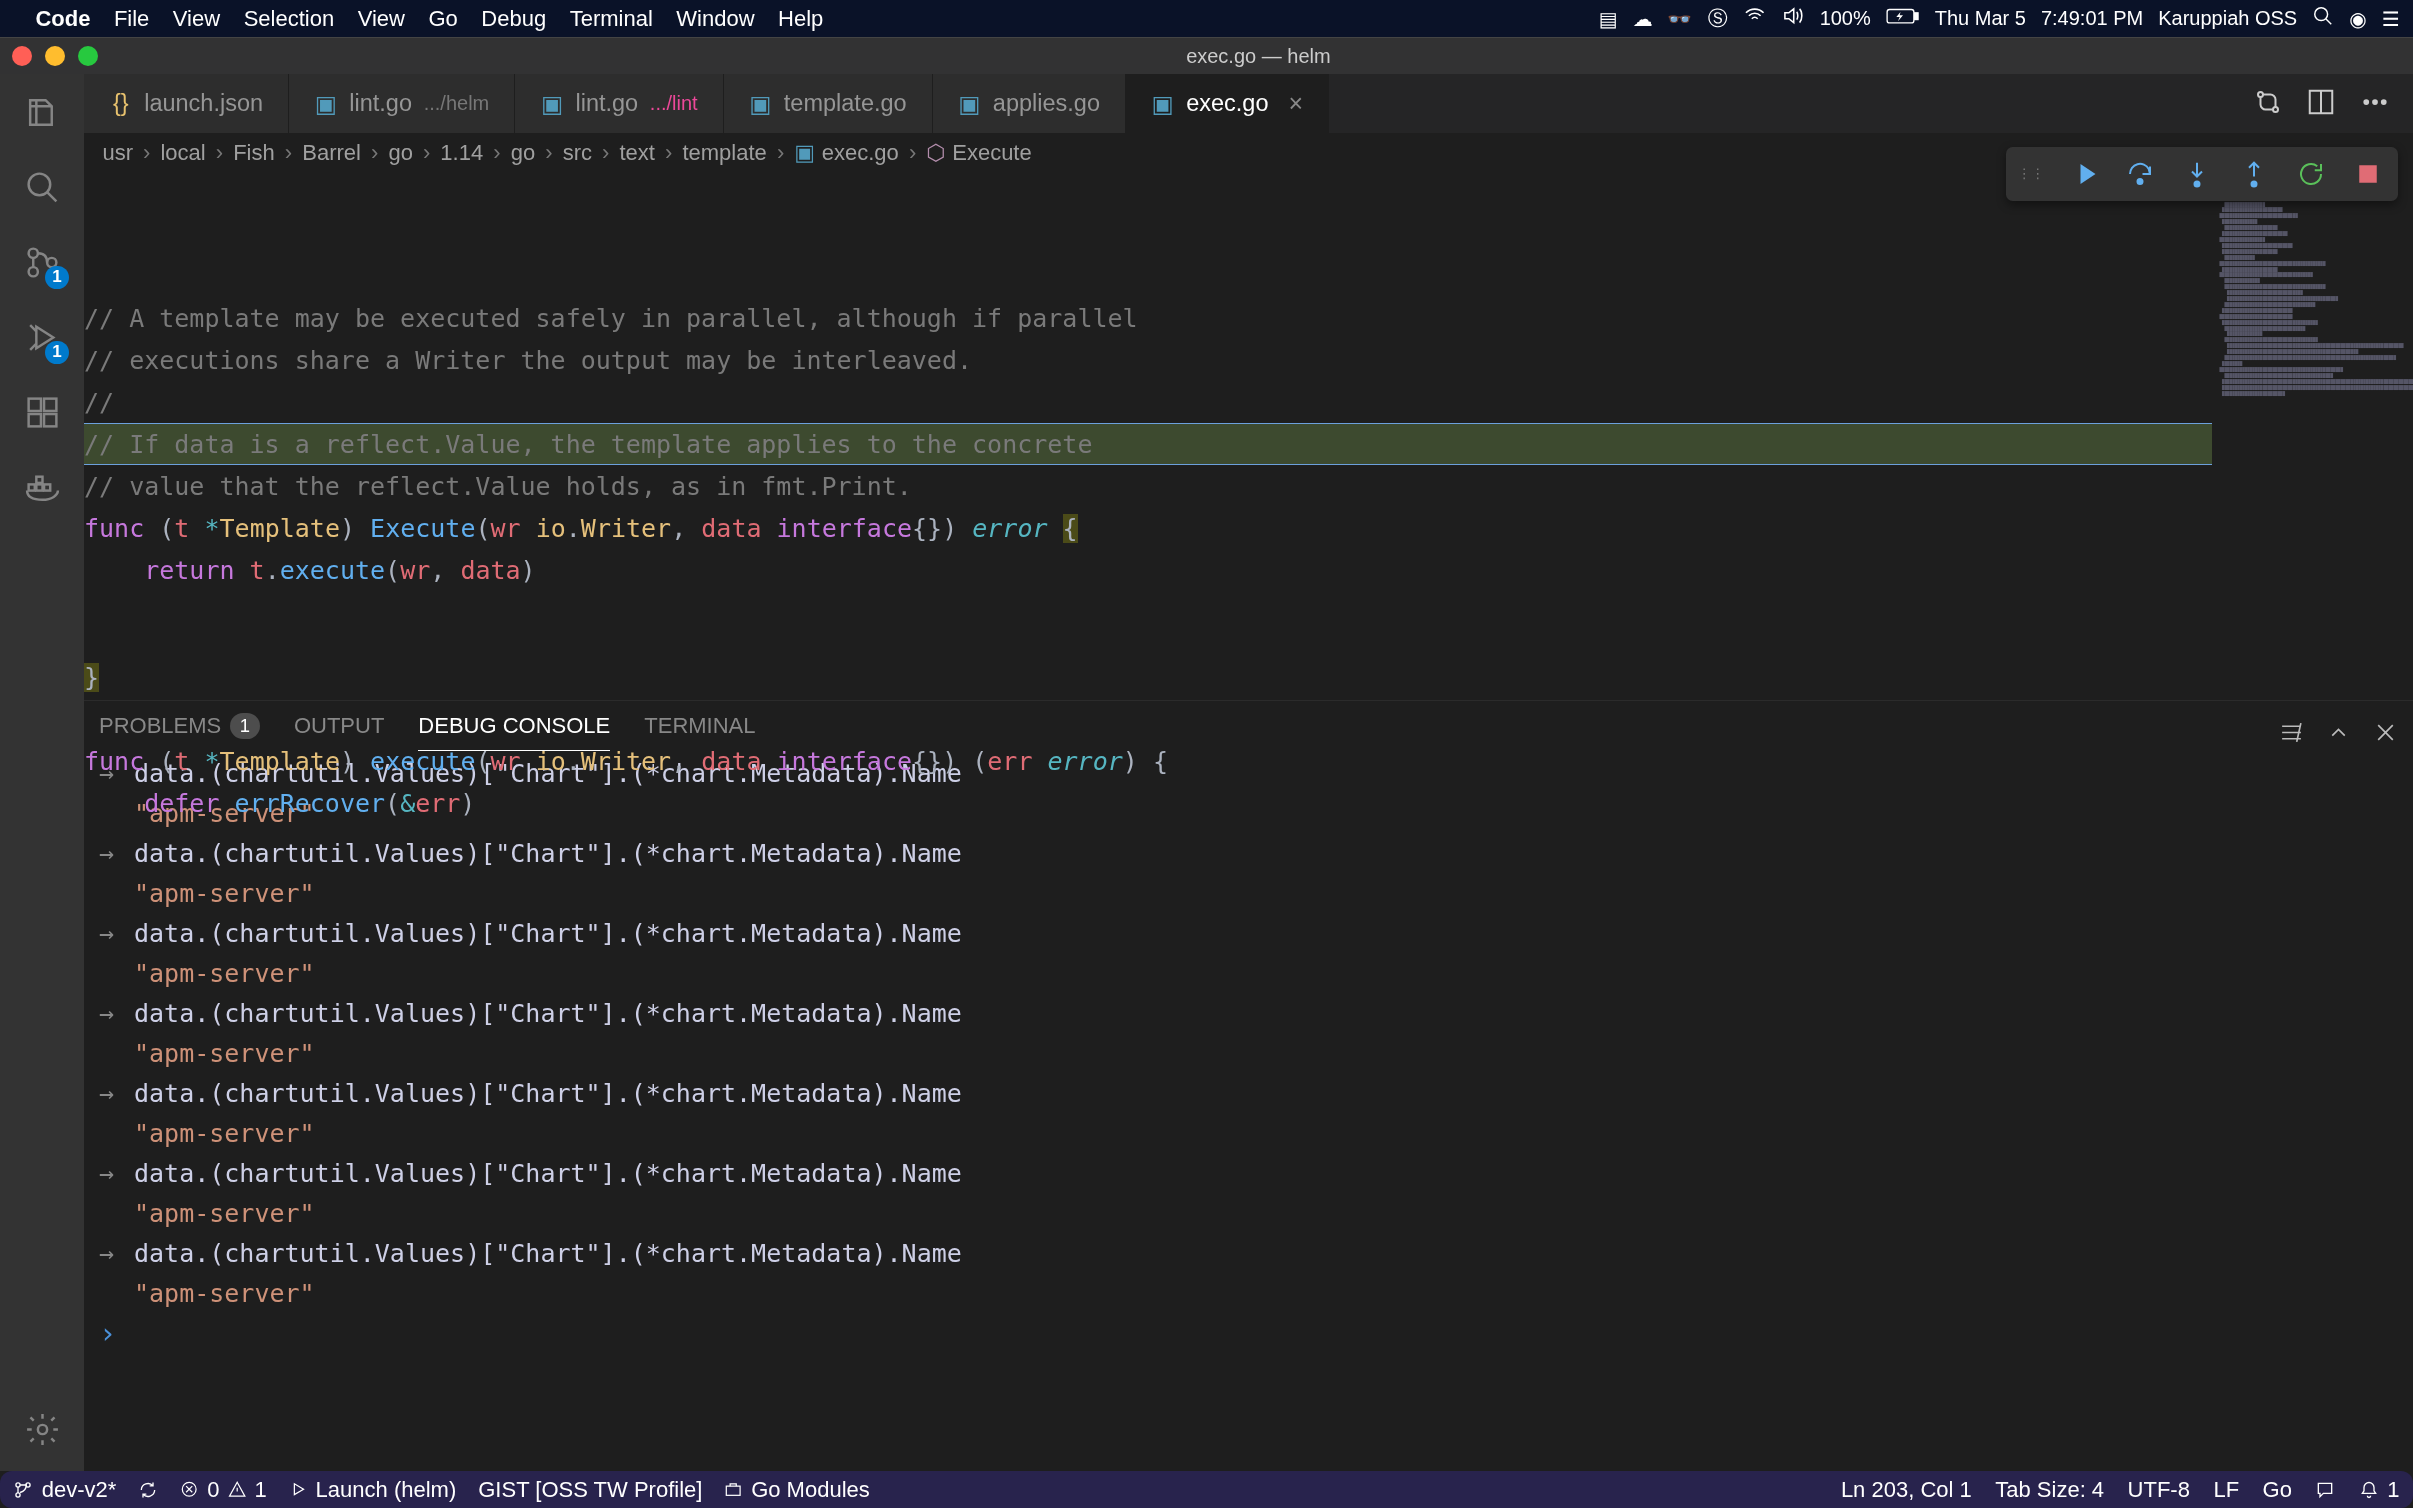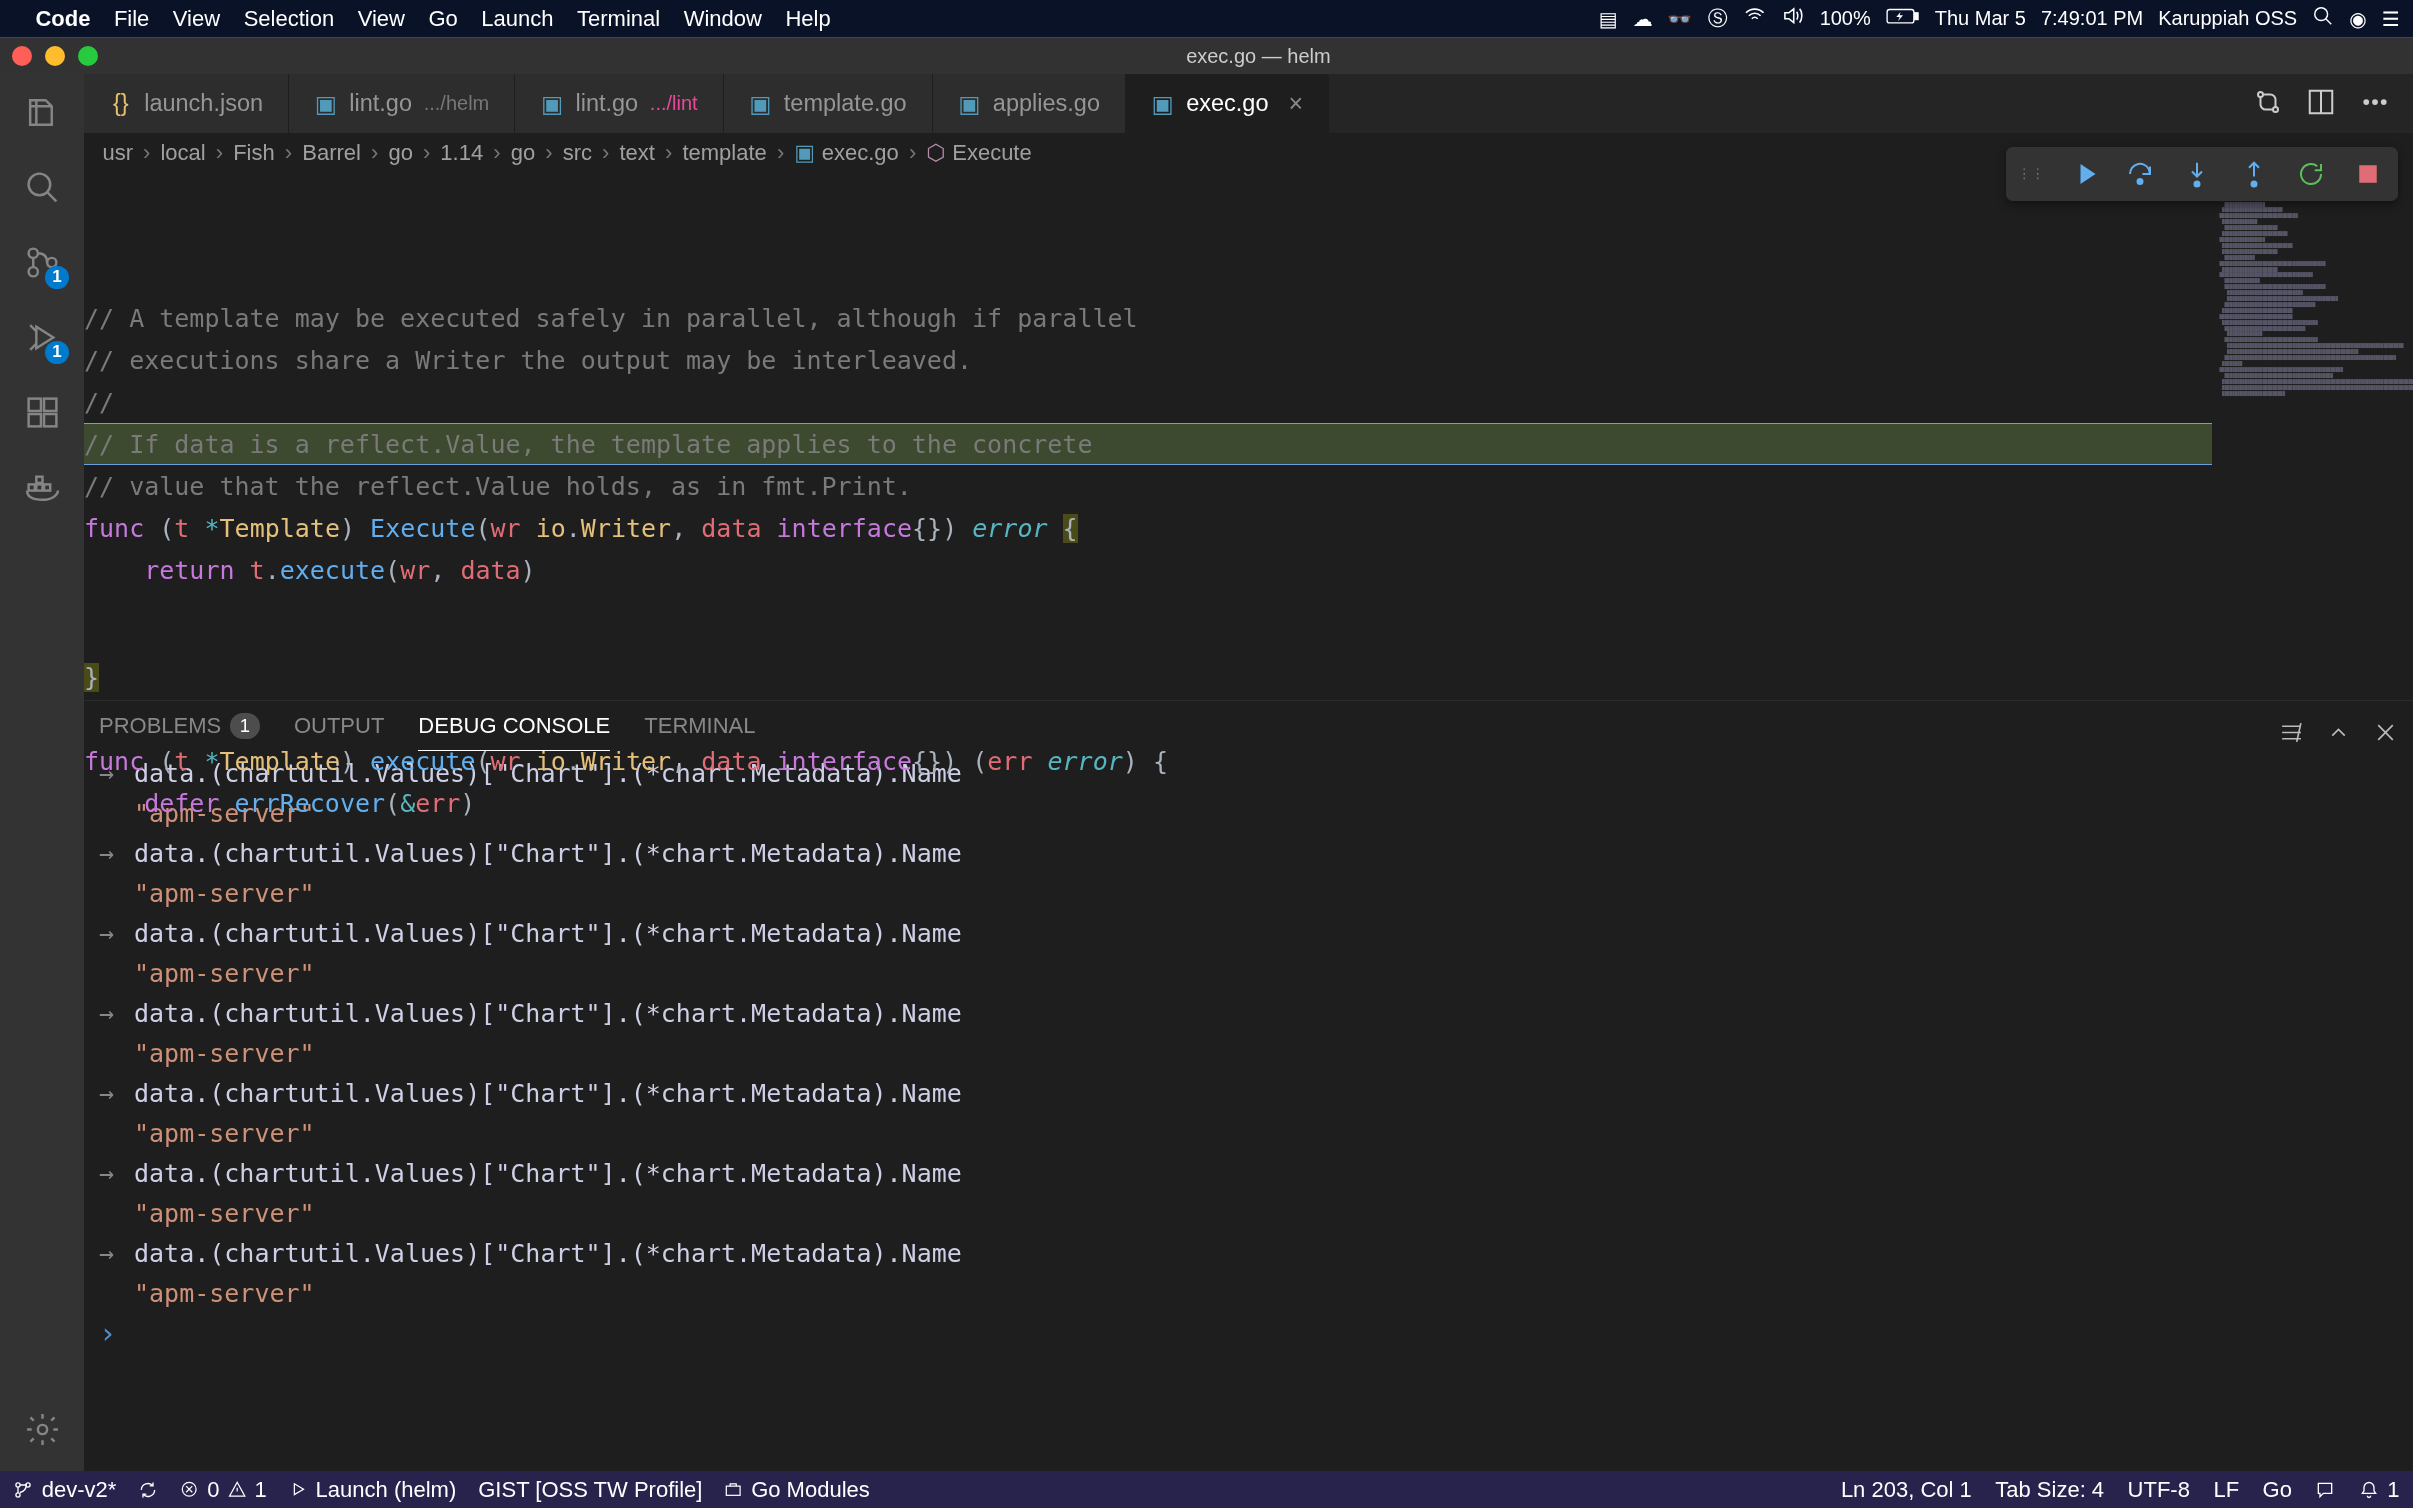--- a/index.html
+++ b/index.html
@@ -92,41 +92,41 @@
   .panel-tabs .pactions svg { width: 25px; height: 25px; }
   
   .console { flex: 1; overflow: hidden; font-family: Menlo, monospace; font-size: 25px; line-height: 40px; color: #d0d0d0; padding: 3.4px 15px; }
   .console .row { display: flex; align-items: flex-start; gap: 15px; }
   .console .arrow { color: #888; width: 20px; }
   .console .expr { color: #cdcfe6; }
   .console .val { color: #ce9178; margin-left: 35px; }
   .console .prompt { color: #4a90d9; font-size: 28.5px; }
   
   
-  .statusbar { height: 37px; background: #28234d; color: #fff; display: flex; align-items: center; padding: 0 13.4px; font-size: 22px; gap: 22px; }
+  .statusbar { height: 37px; background: #28234d; color: #fff; display: flex; align-items: center; padding: 0 13.4px; font-size: 22px; gap: 22px; border-radius: 12px; }
   .statusbar .sb-item { display: flex; align-items: center; gap: 8.4px; cursor: pointer; }
   .statusbar .right { margin-left: auto; display: flex; gap: 23.5px; align-items: center; }
   
   .go-icon { color: #519aba; }
   .json-icon { color: #e8c26e; }
   
   svg { fill: none; stroke: currentColor; stroke-width: 1.6; }
 </style>
 </head>
 <body>
 
 <div class="menubar">
   <span class="apple"></span>
   <span class="app-name">Code</span>
   <span class="menu-item">File</span>
   <span class="menu-item">View</span>
   <span class="menu-item">Selection</span>
   <span class="menu-item">View</span>
   <span class="menu-item">Go</span>
-  <span class="menu-item">Launch</span>
+  <span class="menu-item">Debug</span>
   <span class="menu-item">Terminal</span>
   <span class="menu-item">Window</span>
   <span class="menu-item">Help</span>
   <div class="right">
     <span>▤</span>
     <span>☁</span>
     <span>👓</span>
     <span>Ⓢ</span>
     <span>
       <svg width="23.5" height="23.5" viewBox="0 0 24 24">

